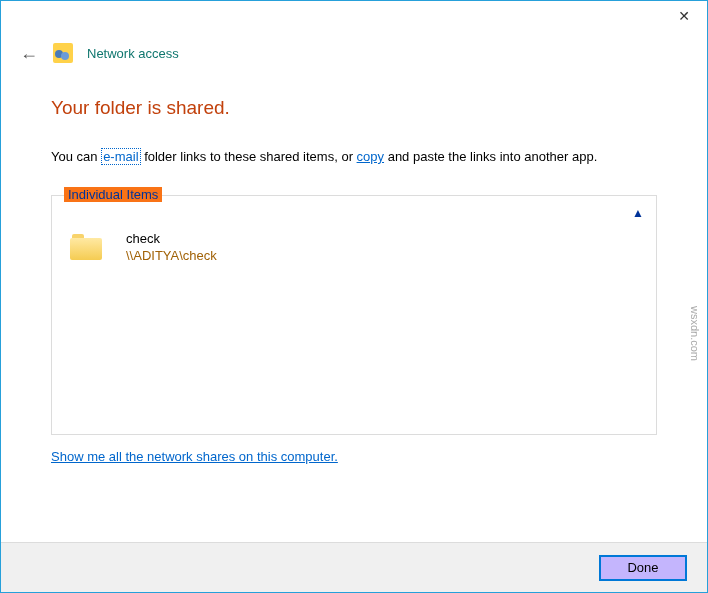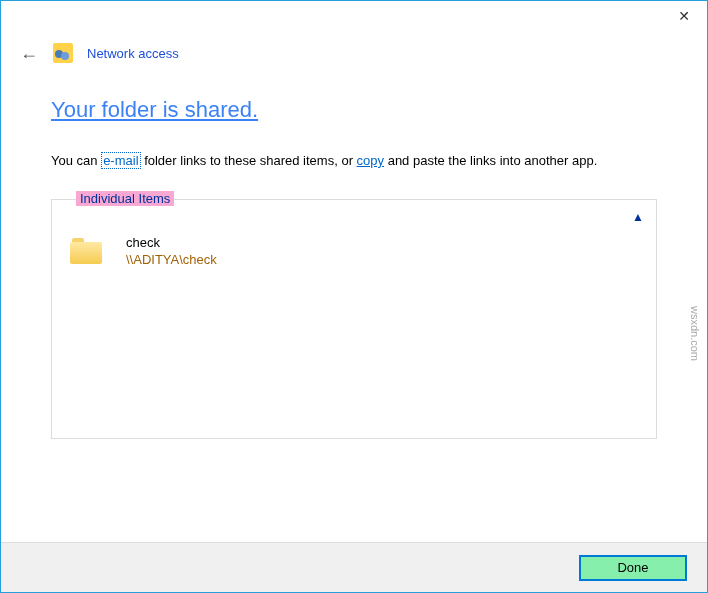--- a/index.html
+++ b/index.html
@@ -71,31 +71,30 @@
       position: absolute;
       left: 8px;
       top: 9px;
       width: 8px;
       height: 8px;
       background: #6b9bd8;
       border-radius: 50%;
     }
     .header-title {
       font-size: 13px;
-      color: #1d4ed8;
+      color: #0f766e;
     }
     .content {
       padding: 34px 50px 0 50px;
     }
     .main-heading {
-      color: #3b82f6;
-      font-size: 22px;
+      color: #c2410c;
+      font-size: 19px;
       font-weight: 400;
       margin-bottom: 28px;
-      text-decoration: underline;
     }
     .description {
       font-size: 13px;
       color: #000;
       line-height: 1.5;
       margin-bottom: 28px;
     }
     .link {
       color: #0066cc;
       text-decoration: underline;
@@ -109,22 +108,22 @@
     }
     .group-box {
       border: 1px solid #dcdcdc;
       position: relative;
       padding: 28px 14px 14px 14px;
       height: 240px;
     }
     .group-label {
       position: absolute;
       top: -9px;
-      left: 24px;
-      background: #f9a8d4;
+      left: 12px;
+      background: #f97316;
       padding: 0 4px;
       font-size: 13px;
       color: #003399;
     }
     .chevron {
       position: absolute;
       top: 10px;
       right: 12px;
       color: #003399;
       cursor: pointer;
@@ -187,23 +186,23 @@
       right: 0;
       height: 50px;
       background: #f0f0f0;
       border-top: 1px solid #dcdcdc;
       display: flex;
       justify-content: flex-end;
       align-items: center;
       padding-right: 20px;
     }
     .done-btn {
-      width: 108px;
+      width: 88px;
       height: 26px;
-      background: #86efac;
+      background: #c4b5fd;
       border: 2px solid #0078d7;
       font-size: 13px;
       cursor: pointer;
       display: flex;
       align-items: center;
       justify-content: center;
     }
     .watermark {
       position: absolute;
       right: 6px;
@@ -246,19 +245,20 @@
 
     <div class="item-row">
       <div class="folder-icon"></div>
       <div class="item-text">
         <span class="item-name">check</span>
         <span class="item-path">\\ADITYA\check</span>
       </div>
     </div>
   </div>
 
+  <a class="link show-all-link">Show me all the network shares on this computer.</a>
 </div>
 
 <div class="footer">
   <button class="done-btn">Done</button>
 </div>
 
 <div class="watermark">wsxdn.com</div>
 
 </body></html>

